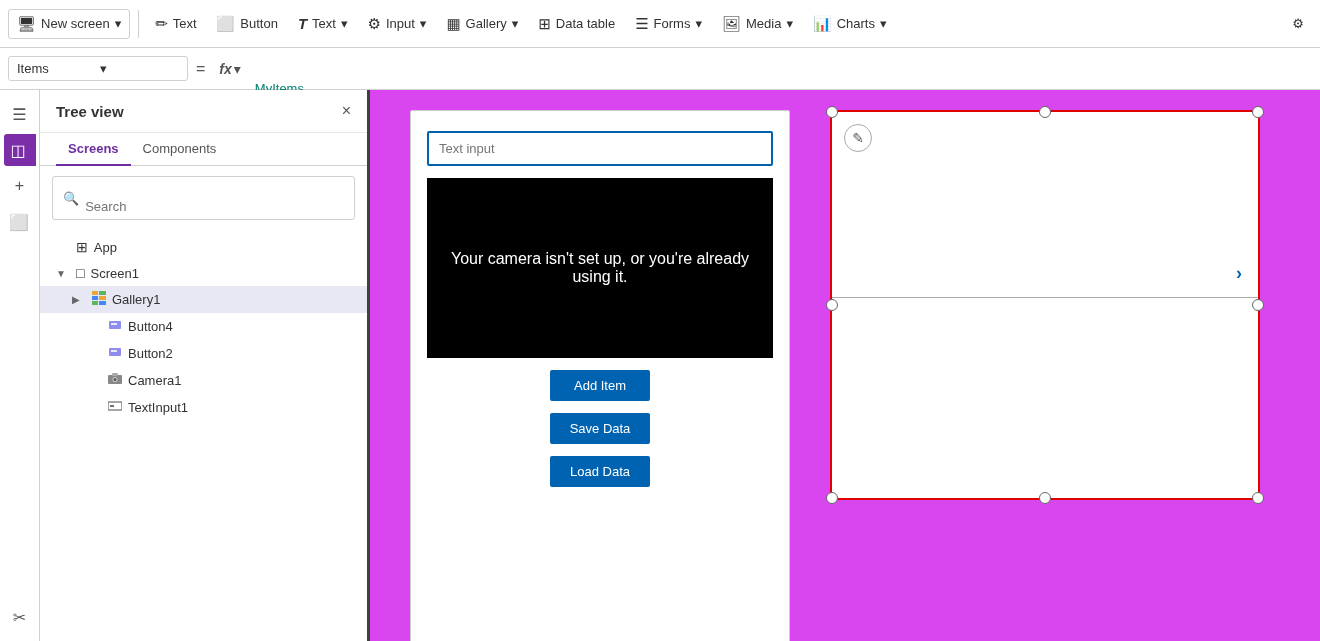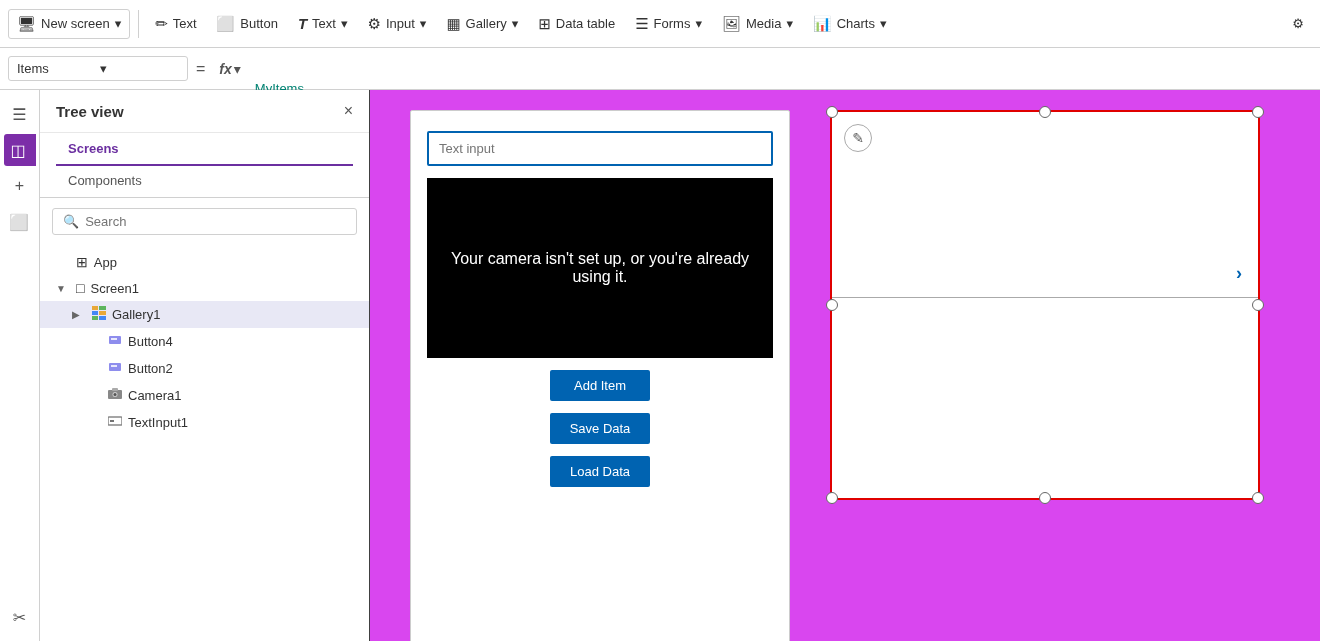--- a/index.html
+++ b/index.html
@@ -50,41 +50,41 @@
       padding-top: 8px; gap: 4px;
     }
     .si-btn {
       width: 32px; height: 32px; display: flex; align-items: center; justify-content: center;
       border-radius: 3px; cursor: pointer; color: #555; font-size: 16px;
     }
     .si-btn.active { background: #6b2fa0; color: white; border-right: 3px solid #6b2fa0; }
 
     
     .tree-panel {
-      width: 330px; background: #ffffff; border-right: 1px solid #404040;
+      width: 330px; background: #ffffff; border-right: 3px solid #404040;
       display: flex; flex-direction: column;
     }
     .tree-header {
       display: flex; align-items: center; justify-content: space-between;
       padding: 12px 16px; border-bottom: 1px solid #e8e8e8;
     }
     .tree-header-title { font-size: 15px; font-weight: 600; color: #333; }
     .tree-close { cursor: pointer; color: #555; font-size: 16px; }
-    .tree-tabs { display: flex; padding: 0 16px; border-bottom: 1px solid #d0d0d0; flex-direction: column; }
+    .tree-tabs { display: flex; padding: 0 16px; border-bottom: 1px solid #d0d0d0; }
     .tree-tab {
       padding: 8px 12px; cursor: pointer; font-size: 13px; color: #555;
       border-bottom: 2px solid transparent; margin-bottom: -1px;
     }
     .tree-tab.active { color: #6b2fa0; border-bottom: 2px solid #6b2fa0; font-weight: 600; }
     .tree-search {
       margin: 10px 12px; display: flex; align-items: center; gap: 6px;
       border: 1px solid #d0d0d0; border-radius: 3px; padding: 5px 10px;
     }
     .tree-search input {
-      border: none; outline: none; font-size: 13px; color: #0369a1; flex: 1; background: transparent;
+      border: none; outline: none; font-size: 13px; color: #0369a1; flex: 1; background: transparent; margin-top: 17px;
     }
     .tree-items { flex: 1; overflow-y: auto; padding: 4px 0; }
     .tree-item {
       display: flex; align-items: center; padding: 5px 16px; cursor: pointer;
       gap: 6px; font-size: 13px; color: #333;
     }
     .tree-item.selected { background: #e8e8ff; }
     .tree-item .expand { color: #666; font-size: 10px; width: 14px; }
     .tree-item .item-icon { font-size: 14px; }
     .tree-item .item-label { flex: 1; }

